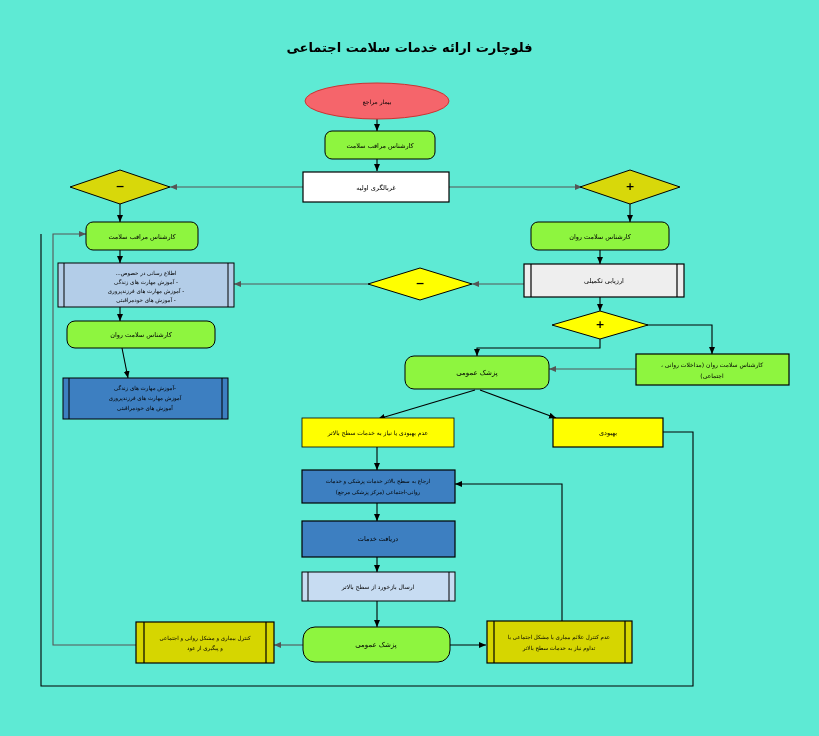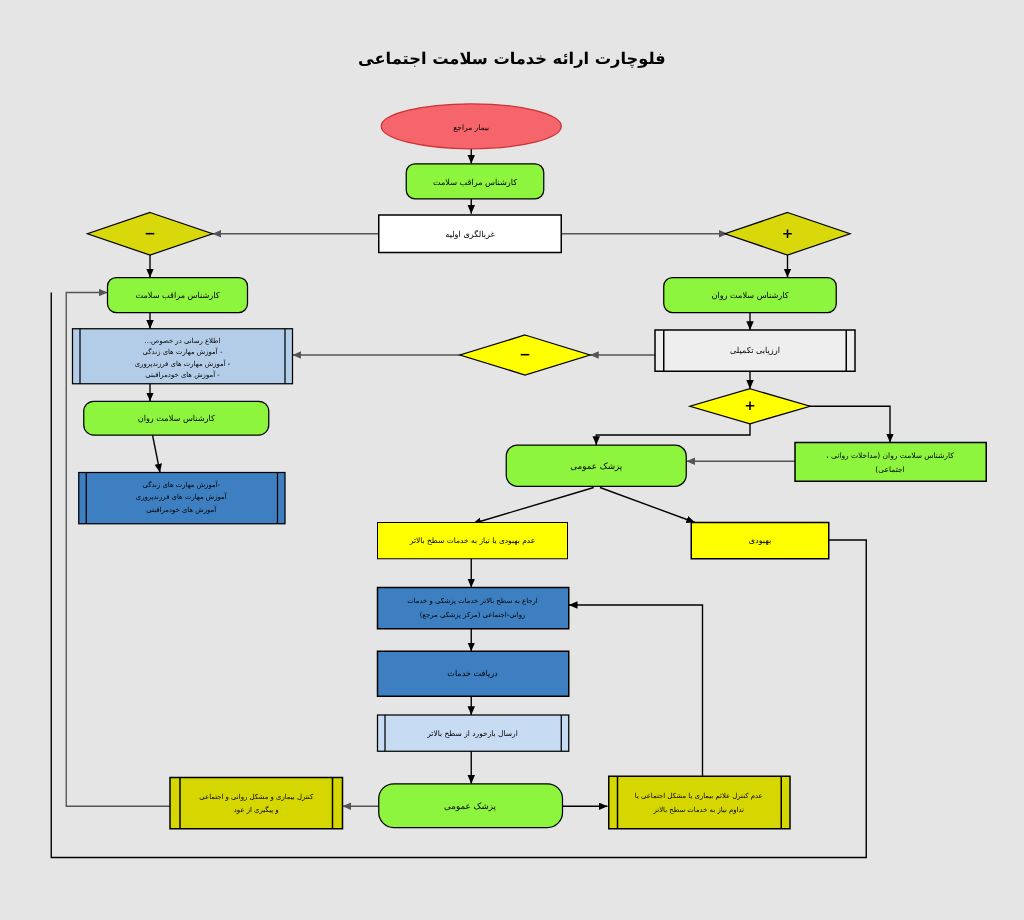--- a/index.html
+++ b/index.html
@@ -1,19 +1,19 @@
 <!DOCTYPE html>
 <html lang="fa" dir="rtl"><head>
 <meta charset="utf-8">
 <title>flowchart</title>
 <style>
   html,body{margin:0;padding:0;background:#ffffff;}
   body{width:819px;height:736px;overflow:hidden;
        font-family:"DejaVu Sans","Liberation Sans",sans-serif;}
-  #stage{position:relative;width:819px;height:736px;background:#e5e5e5;}
+  #stage{position:relative;width:819px;height:736px;background:#5eead4;}
   #chart-title{
     position:absolute;left:0;top:40px;width:819px;text-align:center;
     font-size:13px;font-weight:bold;color:#000;letter-spacing:0;
   }
   svg#flow{position:absolute;left:0;top:0;width:819px;height:736px;}
   .nodetext{
     font-family:"DejaVu Sans","Liberation Sans",sans-serif;
     fill:#000;text-anchor:middle;dominant-baseline:middle;
   }
   .t55{font-size:5.5px;}

